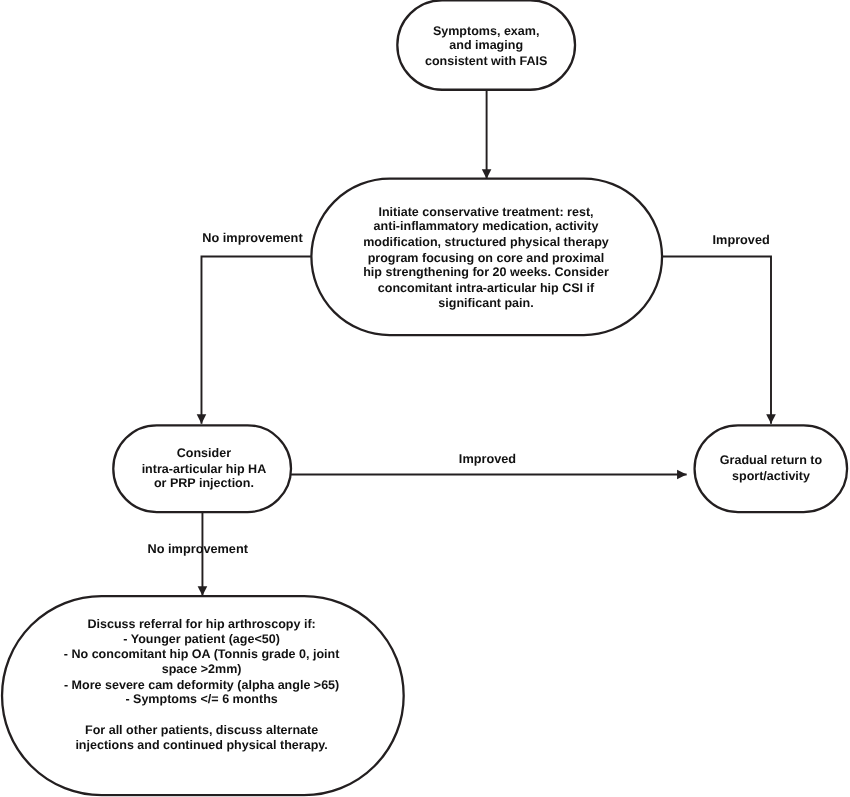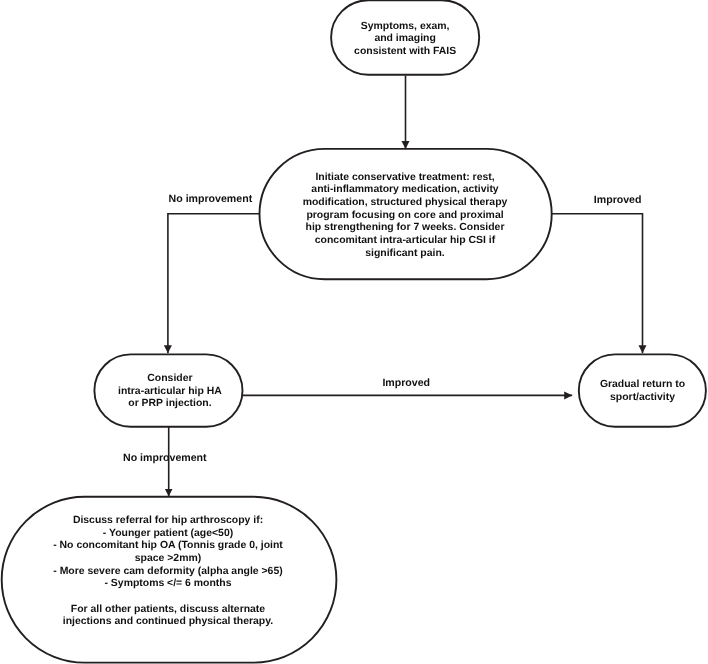--- a/index.html
+++ b/index.html
@@ -52,21 +52,21 @@
     </g>
   </svg>
 
   <div id="n1" class="node-text">Symptoms, exam,
 and imaging
 consistent with FAIS</div>
   <div id="n2" class="node-text">Initiate conservative treatment: rest,
 anti-inflammatory medication, activity
 modification, structured physical therapy
 program focusing on core and proximal
-hip strengthening for 7 weeks. Consider
+hip strengthening for 20 weeks. Consider
 concomitant intra-articular hip CSI if
 significant pain.</div>
   <div id="n3" class="node-text">Consider
 intra-articular hip HA
 or PRP injection.</div>
   <div id="n4" class="node-text">Gradual return to
 sport/activity</div>
   <div id="n5" class="node-text">Discuss referral for hip arthroscopy if:
 - Younger patient (age&lt;50)
 - No concomitant hip OA (Tonnis grade 0, joint

